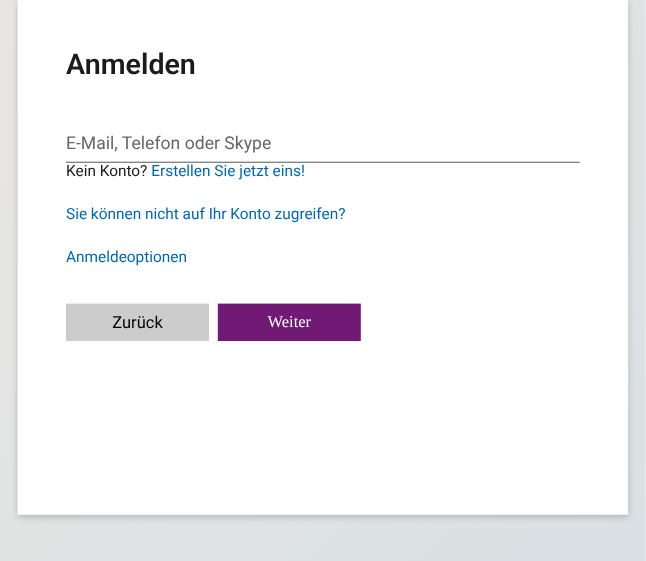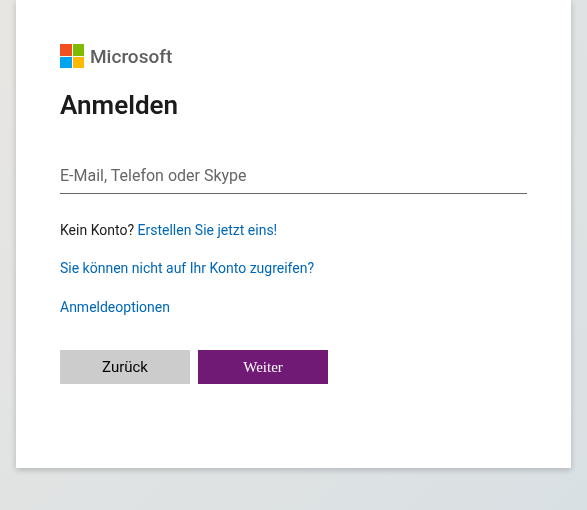--- a/index.html
+++ b/index.html
@@ -61,21 +61,20 @@
     }
     .input-field {
       width: 100%;
       border: none;
       border-bottom: 1px solid #666666;
       font-size: 16px;
       padding: 6px 0 8px 0;
       outline: none;
       color: #1b1b1b;
       font-family: inherit;
-      margin-bottom: 28px;
       background: transparent;
     }
     .input-field::placeholder {
       color: #666666;
     }
     .line {
       font-size: 14px;
       color: #1b1b1b;
       margin-bottom: 20px;
     }
@@ -110,29 +109,20 @@
       background: #701a75;
       color: #ffffff;
       font-family: Liberation Serif, serif;
     }
   </style>
 </head>
 <body>
 
 <div class="card">
 
-  <div class="brand">
-    <div class="ms-logo">
-      <div class="ms-sq sq-r"></div>
-      <div class="ms-sq sq-g"></div>
-      <div class="ms-sq sq-b"></div>
-      <div class="ms-sq sq-y"></div>
-    </div>
-    <span class="brand-text">Microsoft</span>
-  </div>
 
   <h1 class="title">Anmelden</h1>
 
   <input type="text" class="input-field" placeholder="E-Mail, Telefon oder Skype" style="">
 
   <div class="line">
     <span>Kein Konto? </span><a class="link">Erstellen Sie jetzt eins!</a>
   </div>
 
   <div class="link-line">

